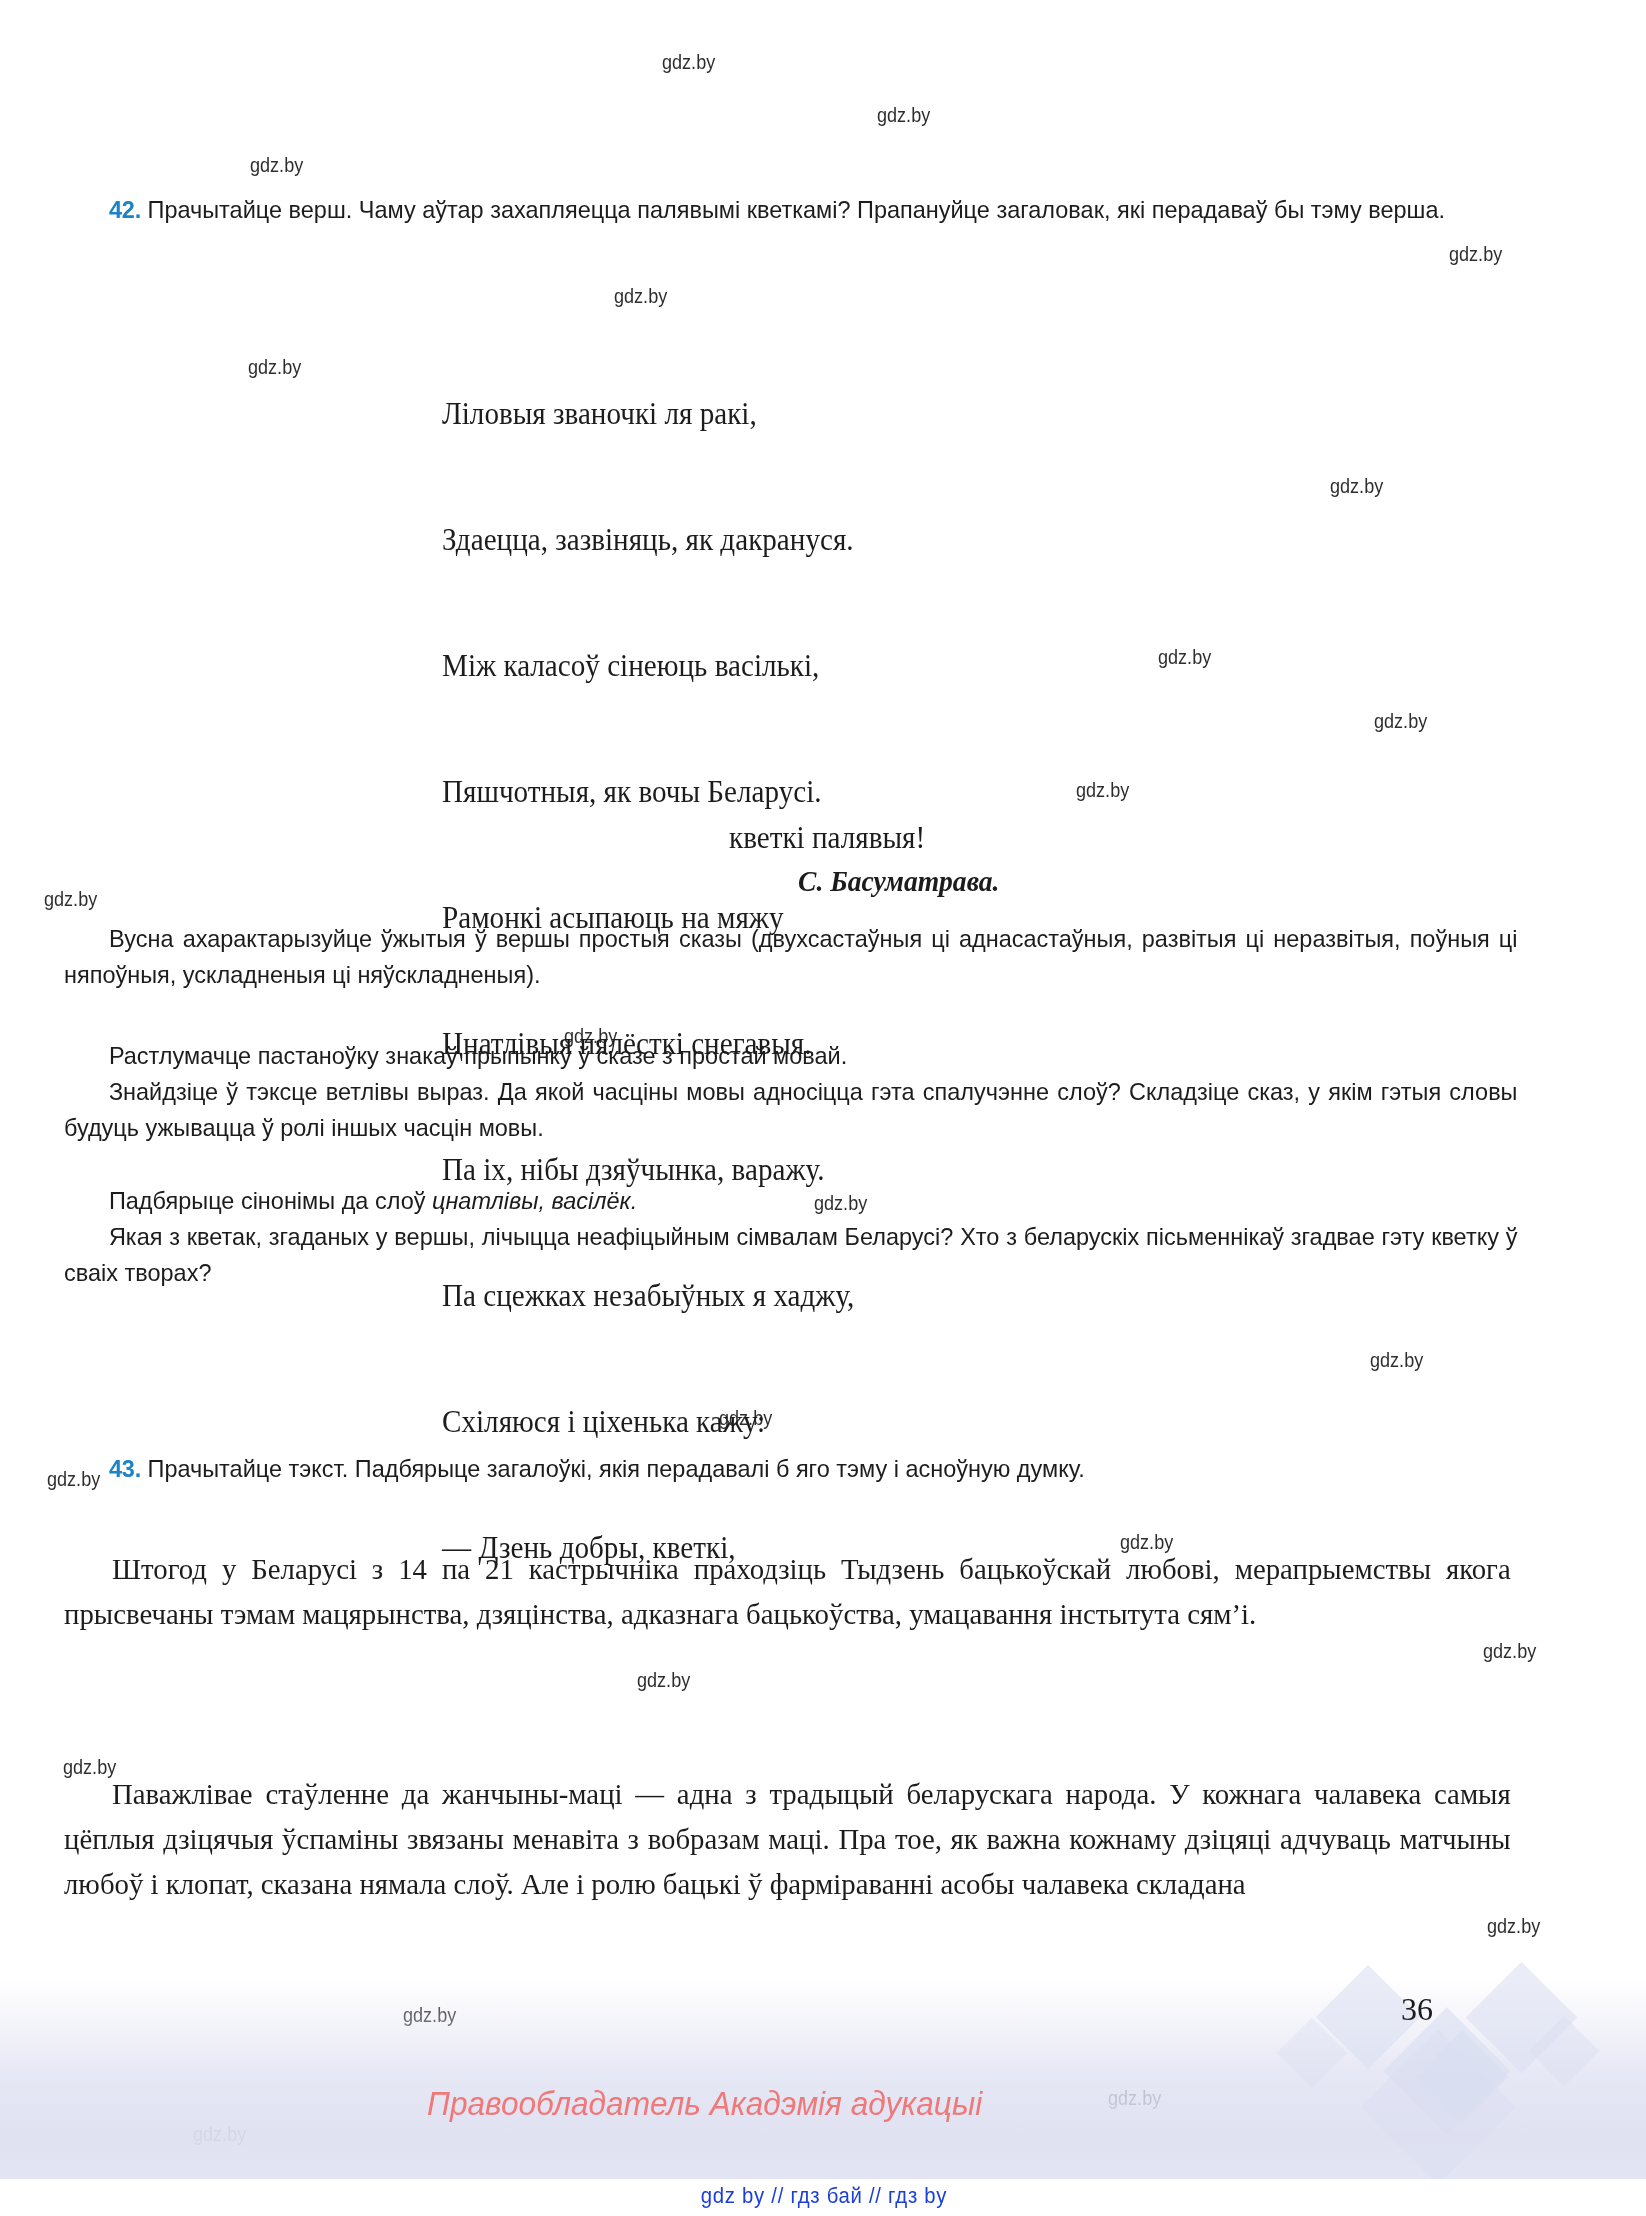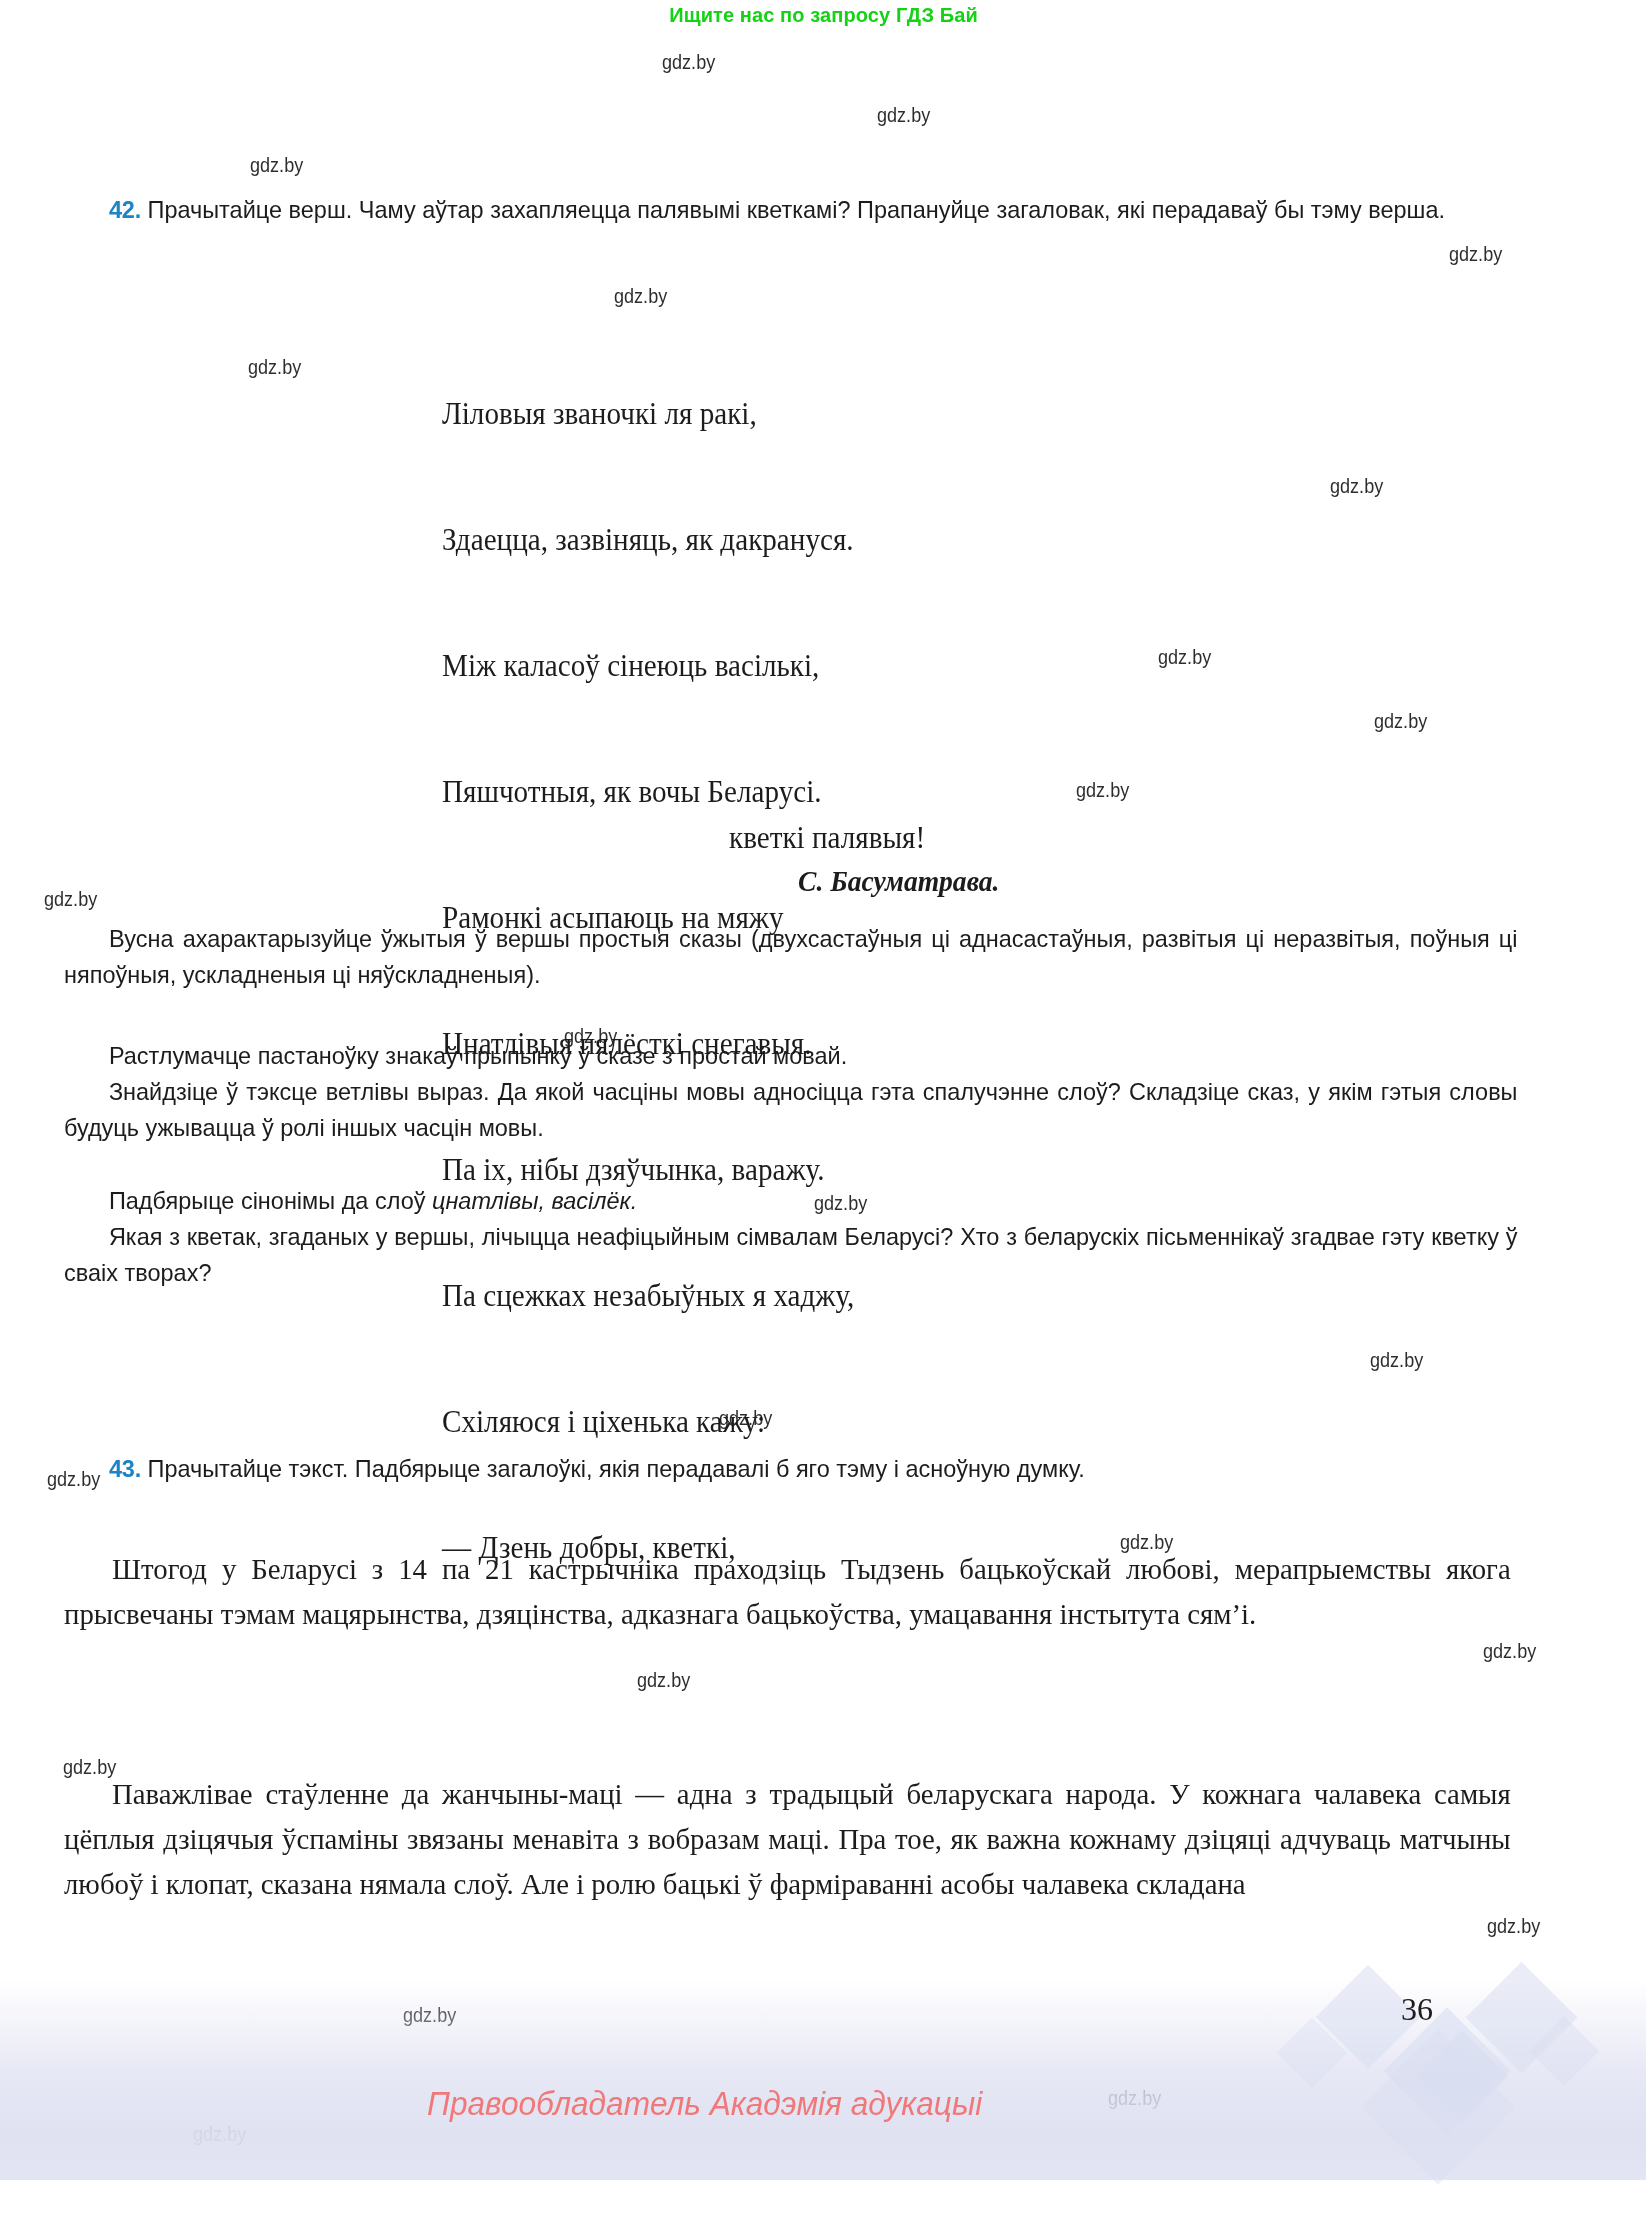--- a/index.html
+++ b/index.html
@@ -183,23 +183,20 @@
     line-height: 34px;
     letter-spacing: 0.8px;
     transform: scaleX(0.9);
   }
 </style>
 </head>
 <body>
 
 <div class="page">
 
-  <div class="promo-bar">
-    <span class="promo-text">Ищите нас по запросу ГДЗ Бай</span>
-  </div>
 
   <div id="watermark-layer">
       <span class="wm" style="left: 662px; top: 50px;">gdz.by</span>
       <span class="wm" style="left: 877px; top: 103px;">gdz.by</span>
       <span class="wm" style="left: 250px; top: 153px;">gdz.by</span>
       <span class="wm" style="left: 1449px; top: 242px;">gdz.by</span>
       <span class="wm" style="left: 614px; top: 284px;">gdz.by</span>
       <span class="wm" style="left: 248px; top: 355px;">gdz.by</span>
       <span class="wm" style="left: 1330px; top: 474px;">gdz.by</span>
       <span class="wm" style="left: 1158px; top: 645px;">gdz.by</span>
@@ -285,15 +282,18 @@
     <span class="dia" style="left:148px;top:82px; width:66px;  height:66px;  opacity:.62;"></span>
     <span class="dia" style="left:201px;top:16px;  width:79px;  height:79px;  opacity:.55;"></span>
     <span class="dia" style="left:258px;top:64px;  width:50px;  height:50px;  opacity:.45;"></span>
     <span class="dia" style="left:102px;top:90px; width:110px; height:110px; opacity:.42;"></span>
   </div>
 
   <div class="page-number">36</div>
 
   <div class="rights-line">Правообладатель Акадэмія адукацыі</div>
 
+  <div class="footer-bar">
+    <span class="footer-links">gdz by  //  гдз бай  //  гдз by</span>
+  </div>
 
 </div>
 
 
 </body></html>

